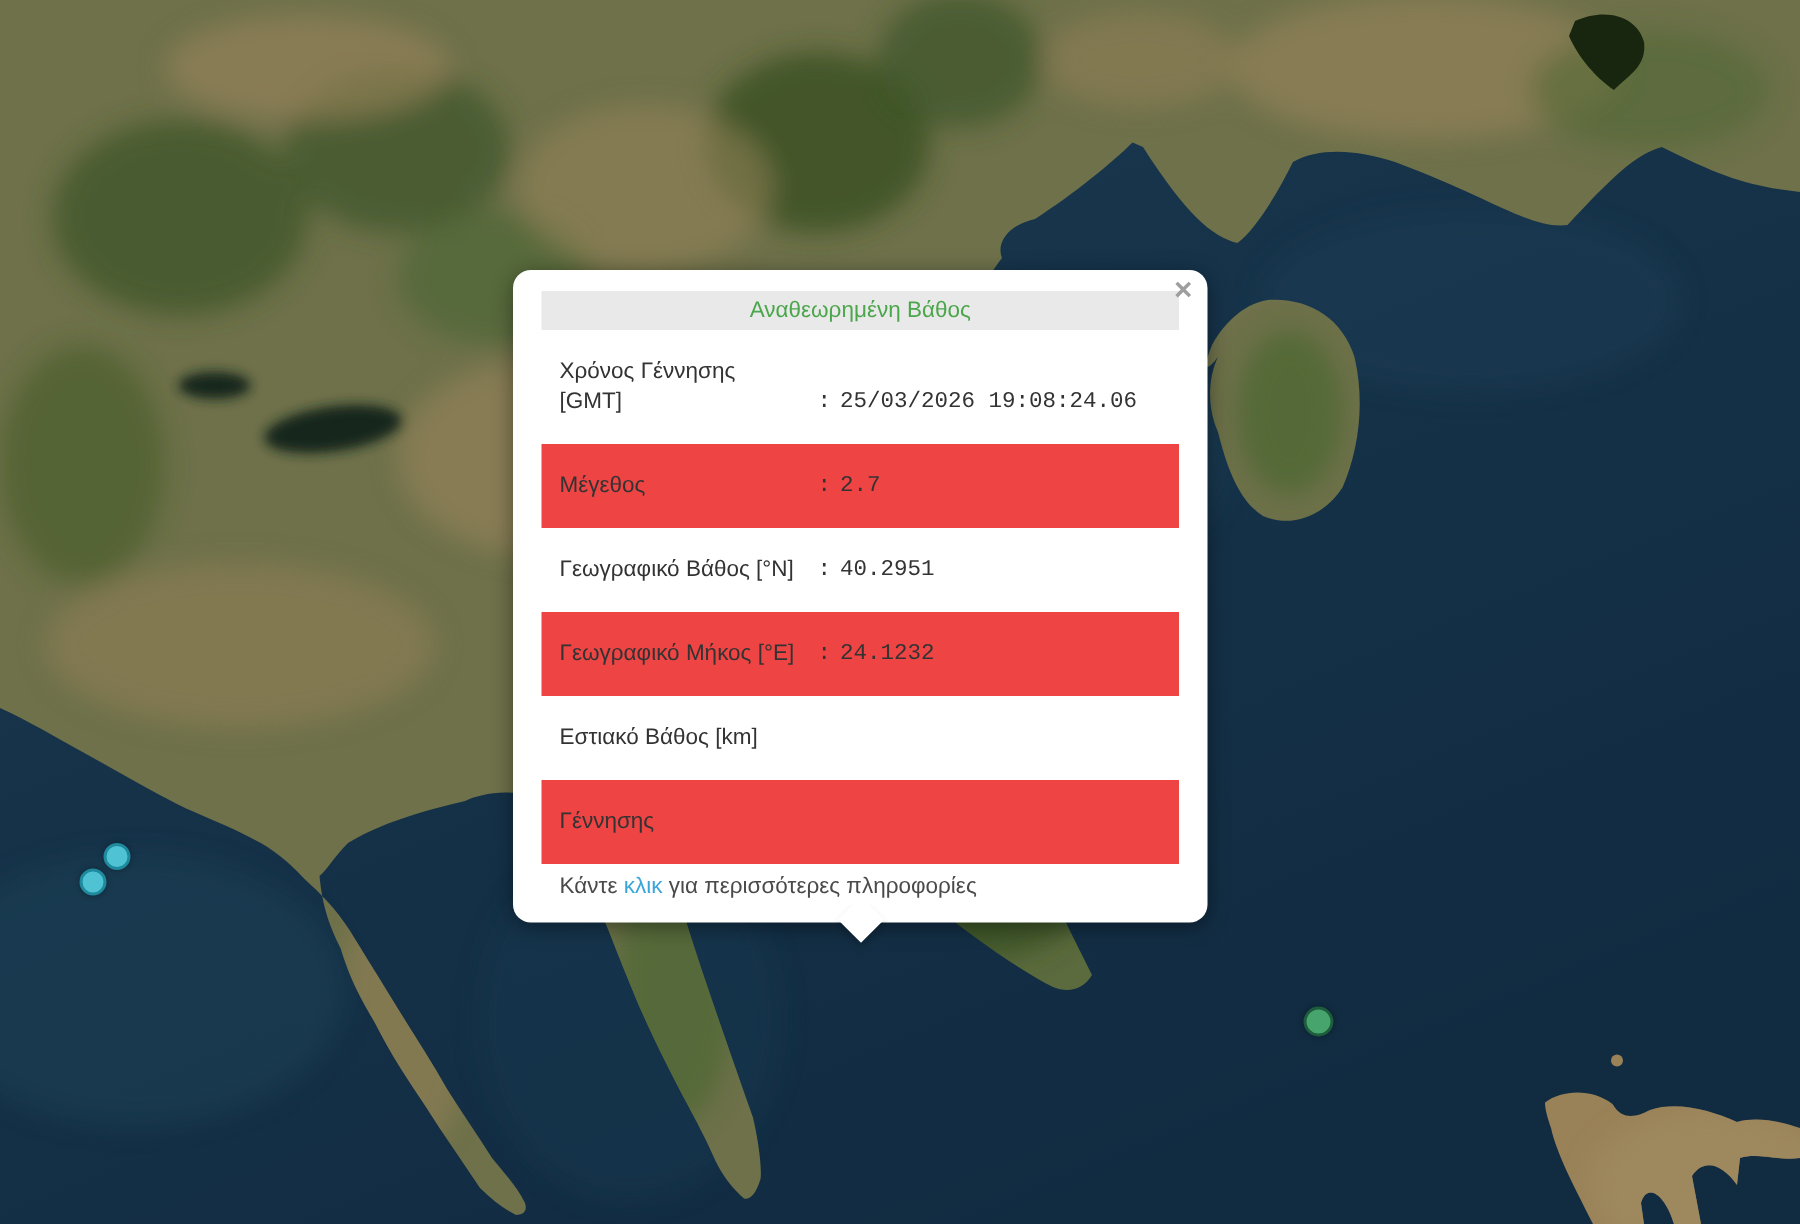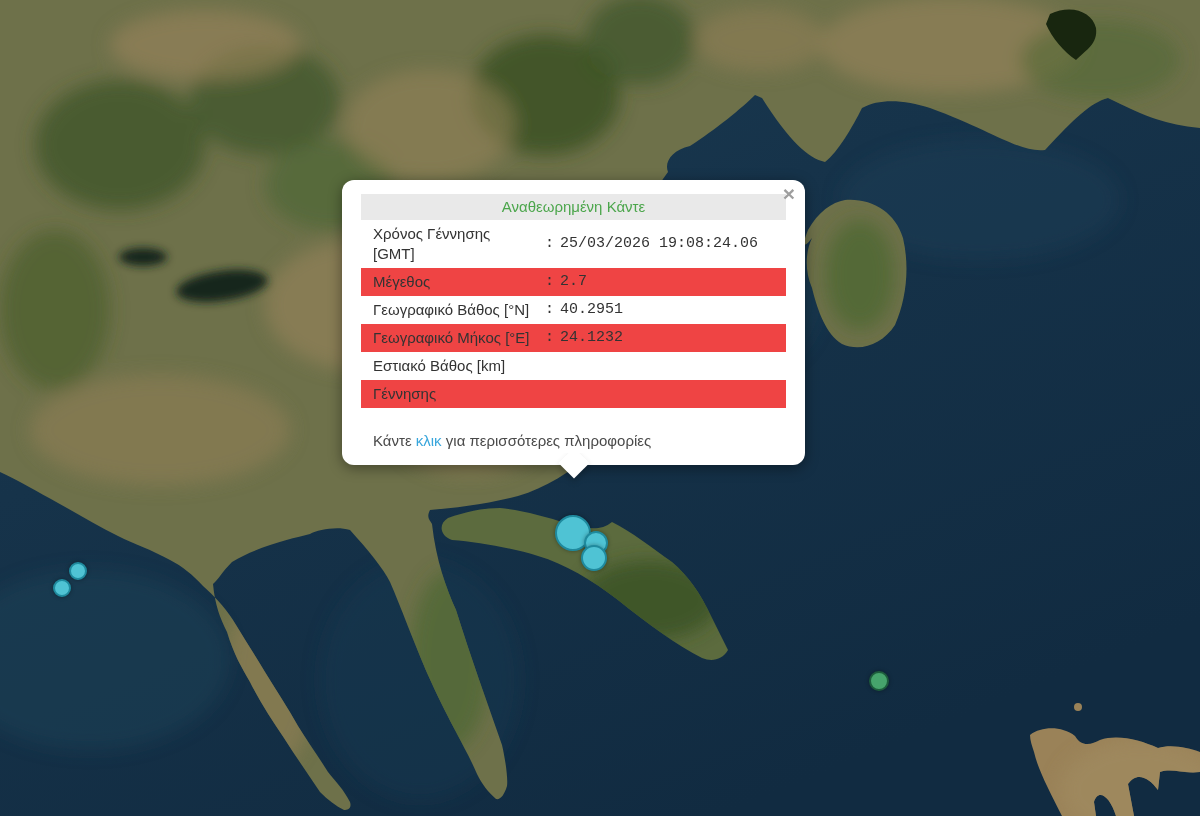--- a/index.html
+++ b/index.html
@@ -26,30 +26,30 @@
   }
   .popup-tail{
     position:absolute;left:50%;bottom:-9px;width:22px;height:22px;
     margin-left:-11px;background:#fff;transform:rotate(45deg);
     box-shadow:3px 3px 6px rgba(0,0,0,.18);
   }
   .popup-content{
     position:relative;margin:14px 19px 12px 19px;
     font-size:15px;color:#333;line-height:20px;z-index:1;background:#fff;
   }
-  .prow{display:flex;align-items:center;padding:2px 0;}
+  .prow{display:flex;align-items:flex-end;padding:16px 0;}
   .prow.shaded{background:#ef4444;}
   .prow-title{
     display:block;text-align:center;background:#e9e9e9;
     padding:3px 0;font-size:15px;color:#4ca64c;
   }
   .plabel{width:160px;padding:2px 12px;flex:none;}
   .pvalue{flex:1;padding:2px 6px 2px 0;font-family:Liberation Mono, monospace;}
   .pcolon{margin-right:6px;}
-  .popup-footer{margin-top:23px;padding:0 0 2px 12px;color:#4a4a4a;}
+  .popup-footer{margin-top:5px;padding:0 0 2px 12px;color:#4a4a4a;}
   .popup-footer a{color:#38a6dc;text-decoration:none;cursor:pointer;}
   .popup-close{
     position:absolute;top:3px;right:10px;z-index:2;
     font-size:21px;font-weight:bold;color:#9e9e9e;cursor:pointer;
     line-height:21px;user-select:none;
   }
 </style>
 </head>
 <body>
 
@@ -210,21 +210,21 @@
     <div class="marker" style="left: 78px; top: 571px; width: 14px; height: 14px; background: rgb(79, 195, 212); border-color: rgb(31, 138, 158);"></div>
     <div class="marker" style="left: 62px; top: 588px; width: 14px; height: 14px; background: rgb(79, 195, 212); border-color: rgb(31, 138, 158);"></div>
     <div class="marker" style="left: 879px; top: 681px; width: 16px; height: 16px; background: rgb(70, 164, 108); border-color: rgb(29, 92, 60);"></div>
   </div>
 
 <div class="popup">
   <div class="popup-tail"></div>
   <span class="popup-close">×</span>
   <div class="popup-content">
 
-    <div class="prow-title" style="color: rgb(76, 166, 76);">Αναθεωρημένη Κάντε</div>
+    <div class="prow-title" style="color: rgb(76, 166, 76);">Αναθεωρημένη Βάθος</div>
 
     <div class="prow">
       <div class="plabel">Χρόνος Γέννησης [GMT]</div>
       <div class="pvalue"><span class="pcolon">:</span><span>25/03/2026 19:08:24.06</span></div>
     </div>
 
     <div class="prow shaded">
       <div class="plabel">Μέγεθος</div>
       <div class="pvalue"><span class="pcolon">:</span><span>2.7</span></div>
     </div>

